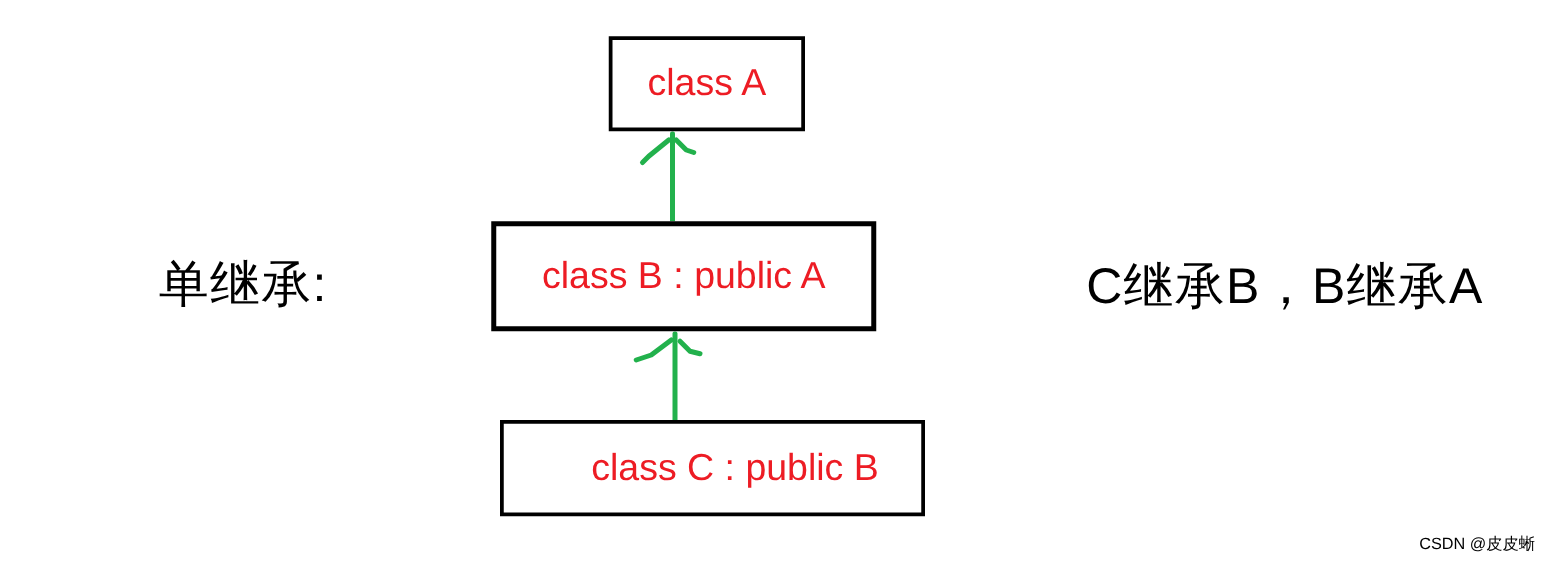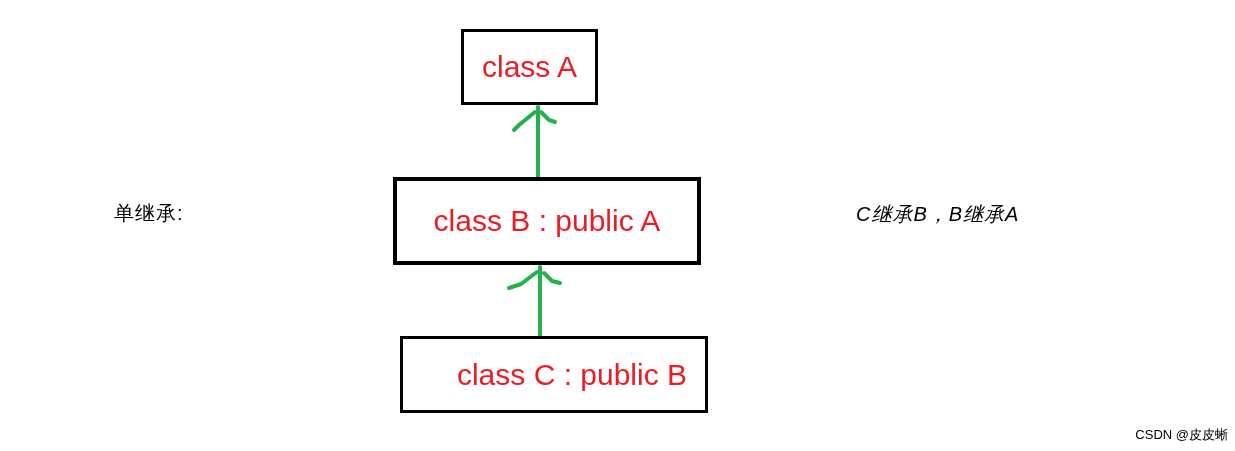--- a/index.html
+++ b/index.html
@@ -22,33 +22,34 @@
     background: #ffffff;
     display: flex;
     align-items: center;
     justify-content: center;
   }
   .class-box .class-text {
     color: #ed1c24;
     font-size: 30px;
     white-space: nowrap;
   }
-  .box-a { left: 461px; top: 29px;  width: 137px; height: 76px; }
+  .box-a { left: 487px; top: 29px;  width: 157px; height: 76px; }
   .box-b { left: 393px; top: 177px; width: 308px; height: 88px; border-width: 4px; justify-content: center; }
-  .box-c { left: 400px; top: 336px; width: 308px; height: 77px; padding-left: 36px; }
+  .box-c { left: 400px; top: 336px; width: 340px; height: 77px; padding-left: 36px; }
 
   .side-label {
     position: absolute;
     color: #000000;
-    font-size: 20px;
+    font-size: 40px;
     white-space: nowrap;
     letter-spacing: 1px;
+    margin-left: 13px;
   }
   .label-left  { left: 114px; top: 200px; }
-  .label-right { left: 856px; top: 201px; font-style: italic; }
+  .label-right { left: 856px; top: 201px; }
 
   .arrow-layer {
     position: absolute;
     left: 0;
     top: 0;
     width: 1235px;
     height: 451px;
     pointer-events: none;
   }
 

